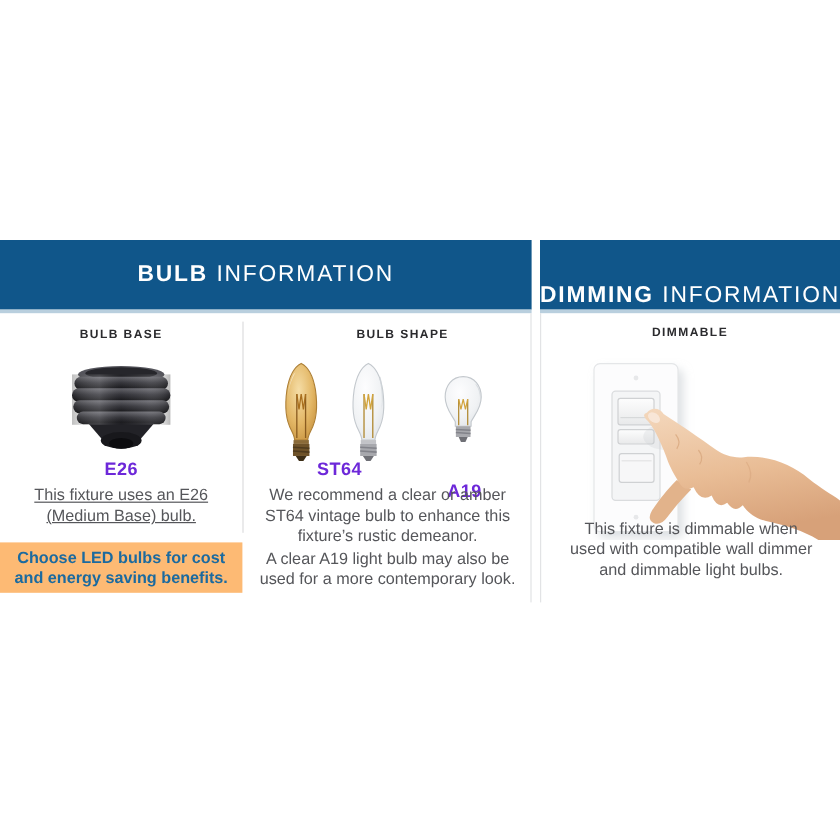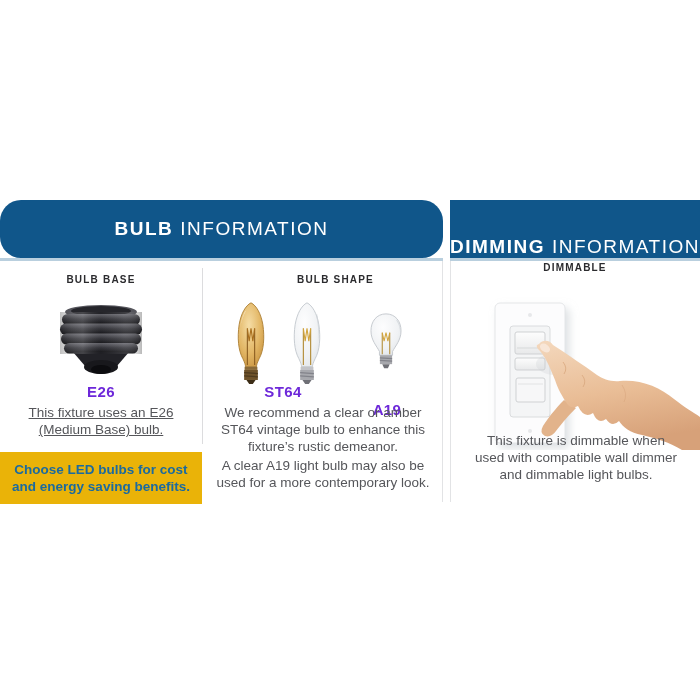--- a/index.html
+++ b/index.html
@@ -10,49 +10,49 @@
   .bar .bold{font-weight:700;}
   .bar .reg{font-weight:400;margin-left:7px;}
   .bar-strip{position:absolute;top:258px;height:3px;background:#b9cfde;}
   .vline{position:absolute;width:1px;background:#e2e3e5;}
   .col-title{position:absolute;font-size:10px;font-weight:700;letter-spacing:1.2px;
              color:#2b2b2e;text-align:center;}
   .body-text{position:absolute;font-size:13.5px;color:#55565a;line-height:17px;
              text-align:center;white-space:pre-line;}
   .bulb-label{position:absolute;font-size:15px;font-weight:700;color:#6d28d9;
               letter-spacing:.4px;text-align:center;}
-  .callout{position:absolute;left:0;top:452px;width:202px;height:52px;background:#eab308;
+  .callout{position:absolute;left:0;top:452px;width:202px;height:42px;background:#fdba74;
            color:#1b6a9f;font-weight:700;font-size:13.5px;line-height:17px;
            display:flex;align-items:center;justify-content:center;text-align:center;white-space:pre-line;}
   .img{position:absolute;}
 </style>
 </head>
 <body>
 
 <div class="canvas">
 
-  <div class="bar" style="left:0;width:443px;border-radius:21px;">
+  <div class="bar" style="left:0;width:443px;">
     <span class="bold">BULB</span>
     <span class="reg">INFORMATION</span>
   </div>
   <div class="bar-strip" style="left:0;width:443px;"></div>
 
   <div class="bar" style="left:450px;width:250px;align-items:flex-end;">
     <span class="bold">DIMMING</span>
     <span class="reg">INFORMATION</span>
   </div>
   <div class="bar-strip" style="left:450px;width:250px;"></div>
 
   <div class="vline" style="left:202px;top:268px;height:176px;background:#dcdcde;"></div>
   <div class="vline" style="left:442px;top:261px;height:241px;"></div>
   <div class="vline" style="left:450px;top:261px;height:241px;"></div>
 
   <div class="col-title" style="left:0;top:274px;width:202px;">BULB BASE</div>
   <div class="col-title" style="left:202px;top:274px;width:267px;">BULB SHAPE</div>
-  <div class="col-title" style="left:450px;top:262px;width:250px;">DIMMABLE</div>
+  <div class="col-title" style="left:450px;top:272px;width:250px;">DIMMABLE</div>
 
   <svg class="img" style="left:47px;top:302px;" width="108" height="76" viewBox="0 0 108 76">
     <defs>
       <linearGradient id="thr" x1="0" y1="0" x2="0" y2="1">
         <stop offset="0" stop-color="#6d6d74"></stop>
           <stop offset="0.45" stop-color="#3a3a40"></stop>
           <stop offset="1" stop-color="#121215"></stop>
       </linearGradient>
       <linearGradient id="sideShine" x1="0" y1="0" x2="1" y2="0">
         <stop offset="0" stop-color="#000000" stop-opacity="0.45"></stop>

